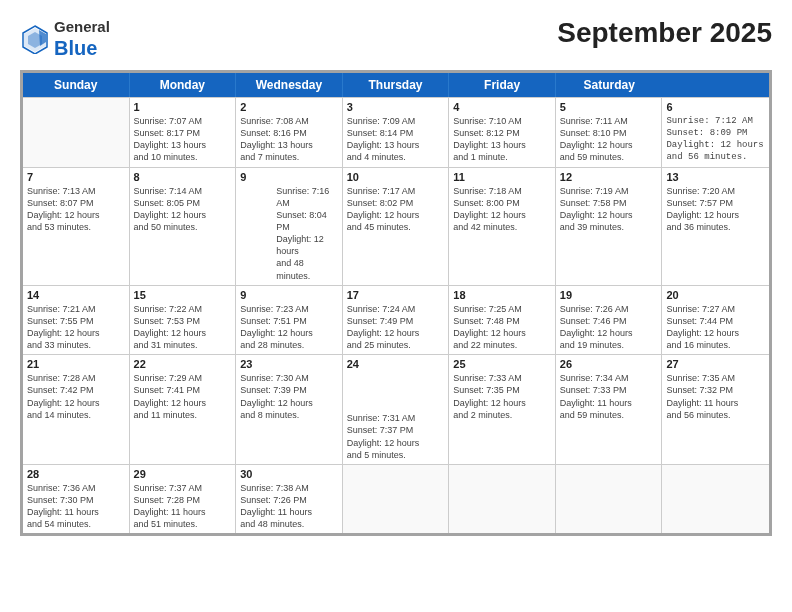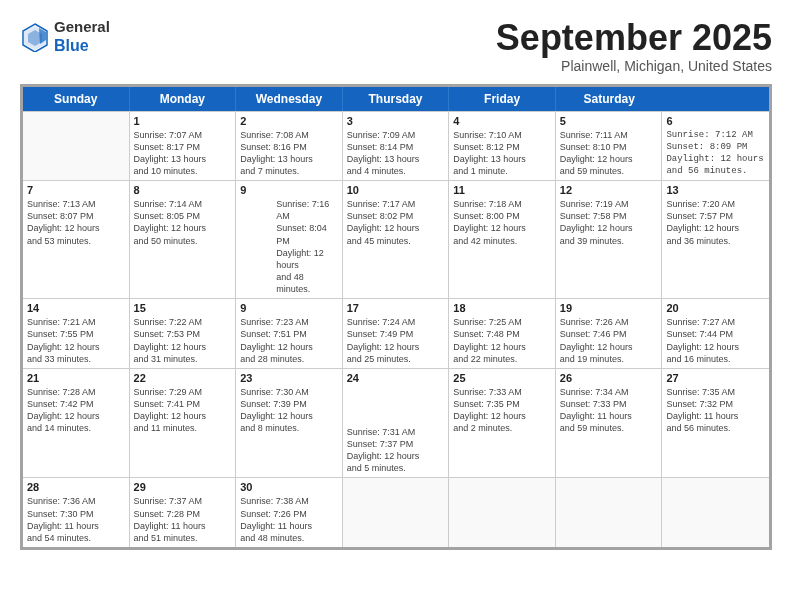--- a/index.html
+++ b/index.html
@@ -29,21 +29,21 @@
       gap: 4px;
     }
     .logo-icon {
       width: 30px;
       height: 30px;
     }
     .title-block {
       text-align: right;
     }
     .month-title {
-      font-size: 36px;
+      font-size: 28px;
       font-weight: bold;
       color: #222;
       line-height: 1.1;
     }
     .location {
       font-size: 14px;
       color: #555;
     }
     .calendar {
       flex: 1;
@@ -106,26 +106,25 @@
   <div class="header">
     <div class="logo">
       <svg class="logo-icon" viewBox="0 0 30 30">
         <polygon points="15,4 26,10 26,22 15,28 4,22 4,10" fill="#1565c0" opacity="0.15"></polygon>
         <polygon points="15,2 27,9 27,23 15,30 3,23 3,9" fill="none" stroke="#1565c0" stroke-width="1.5"></polygon>
         <polygon points="15,8 22,12 22,20 15,24 8,20 8,12" fill="#1565c0" opacity="0.4"></polygon>
         <polygon points="19,6 26,10 26,18 20,22" fill="#1565c0" opacity="0.7"></polygon>
       </svg>
       <div>
         <div style="font-size:15px;font-weight:bold;color:#333;line-height:1.2;">General</div>
-        <div style="font-size:16px;font-weight:bold;color:#1565c0;line-height:1.2;">Blue</div>
+        <div style="font-size:20px;font-weight:bold;color:#1565c0;line-height:1.2;">Blue</div>
       </div>
     </div>
     <div class="title-block">
       <div class="month-title">September 2025</div>
-      <div class="location">Plainwell, Michigan, United States</div>
     </div>
   </div>
 
   <div class="calendar">
     <div class="cal-header-row">
     <div class="cal-header-cell">Sunday</div>
         <div class="cal-header-cell">Monday</div>
         <div class="cal-header-cell">Wednesday</div>
         <div class="cal-header-cell">Thursday</div>
         <div class="cal-header-cell">Friday</div>

